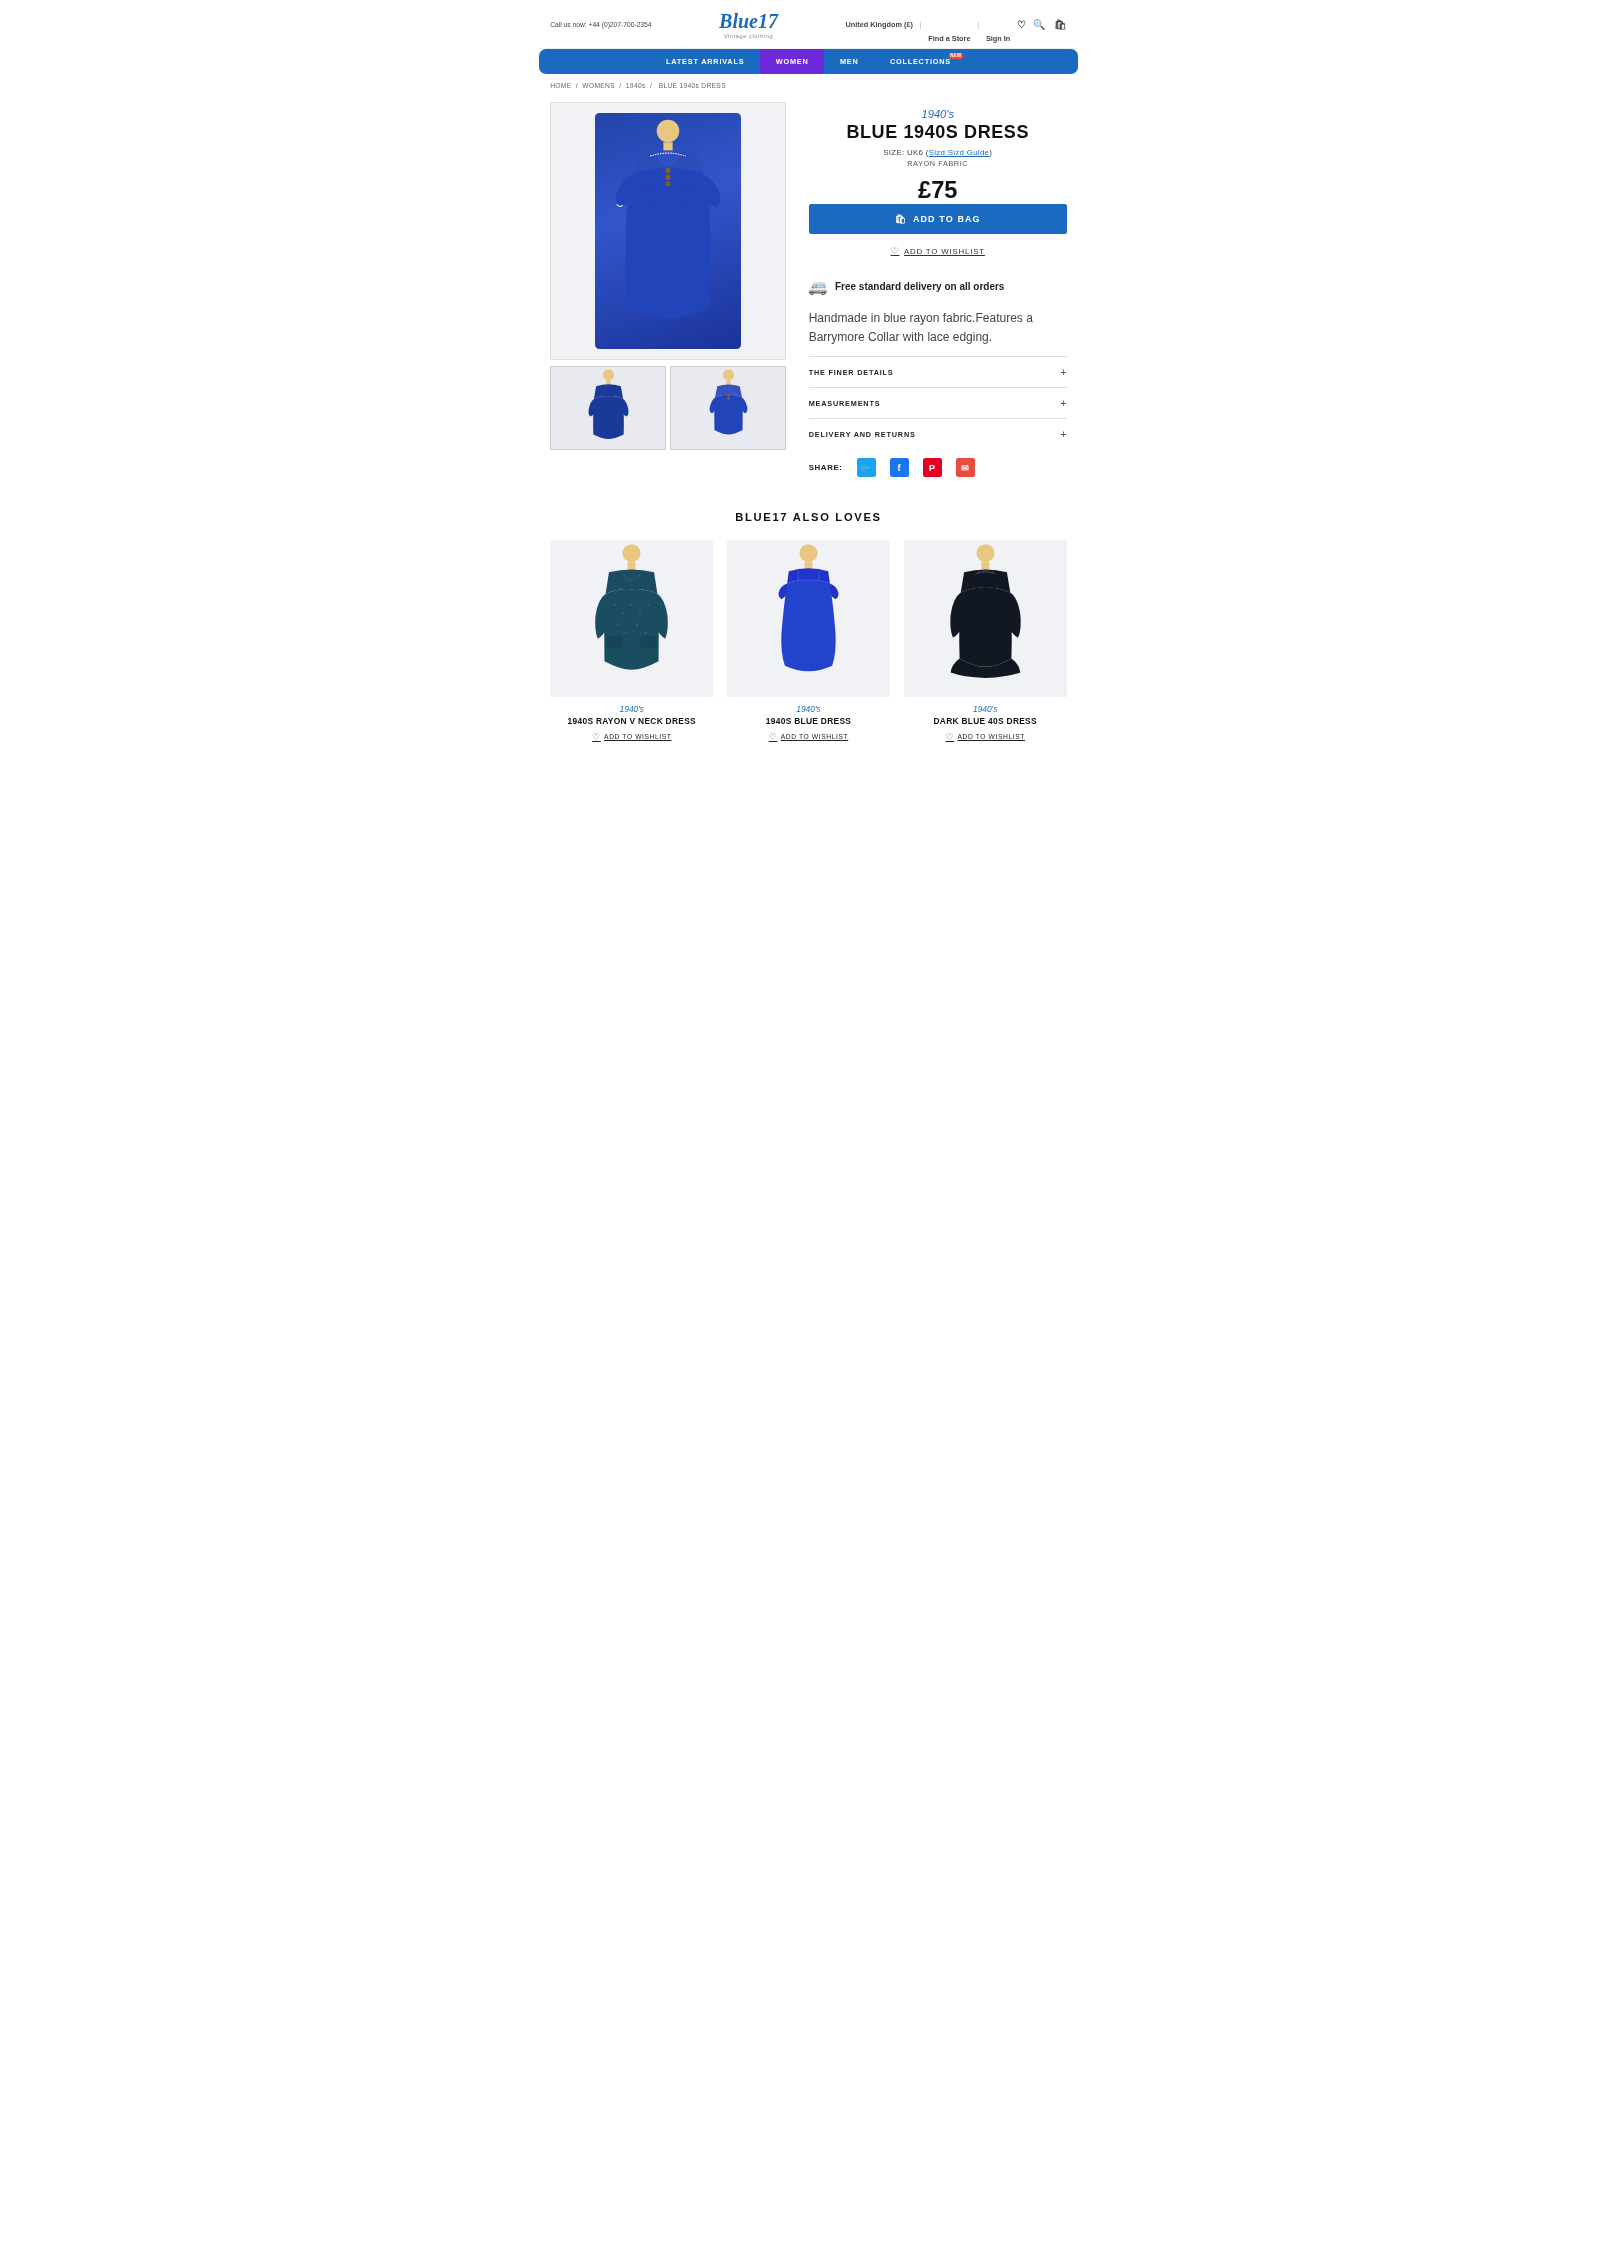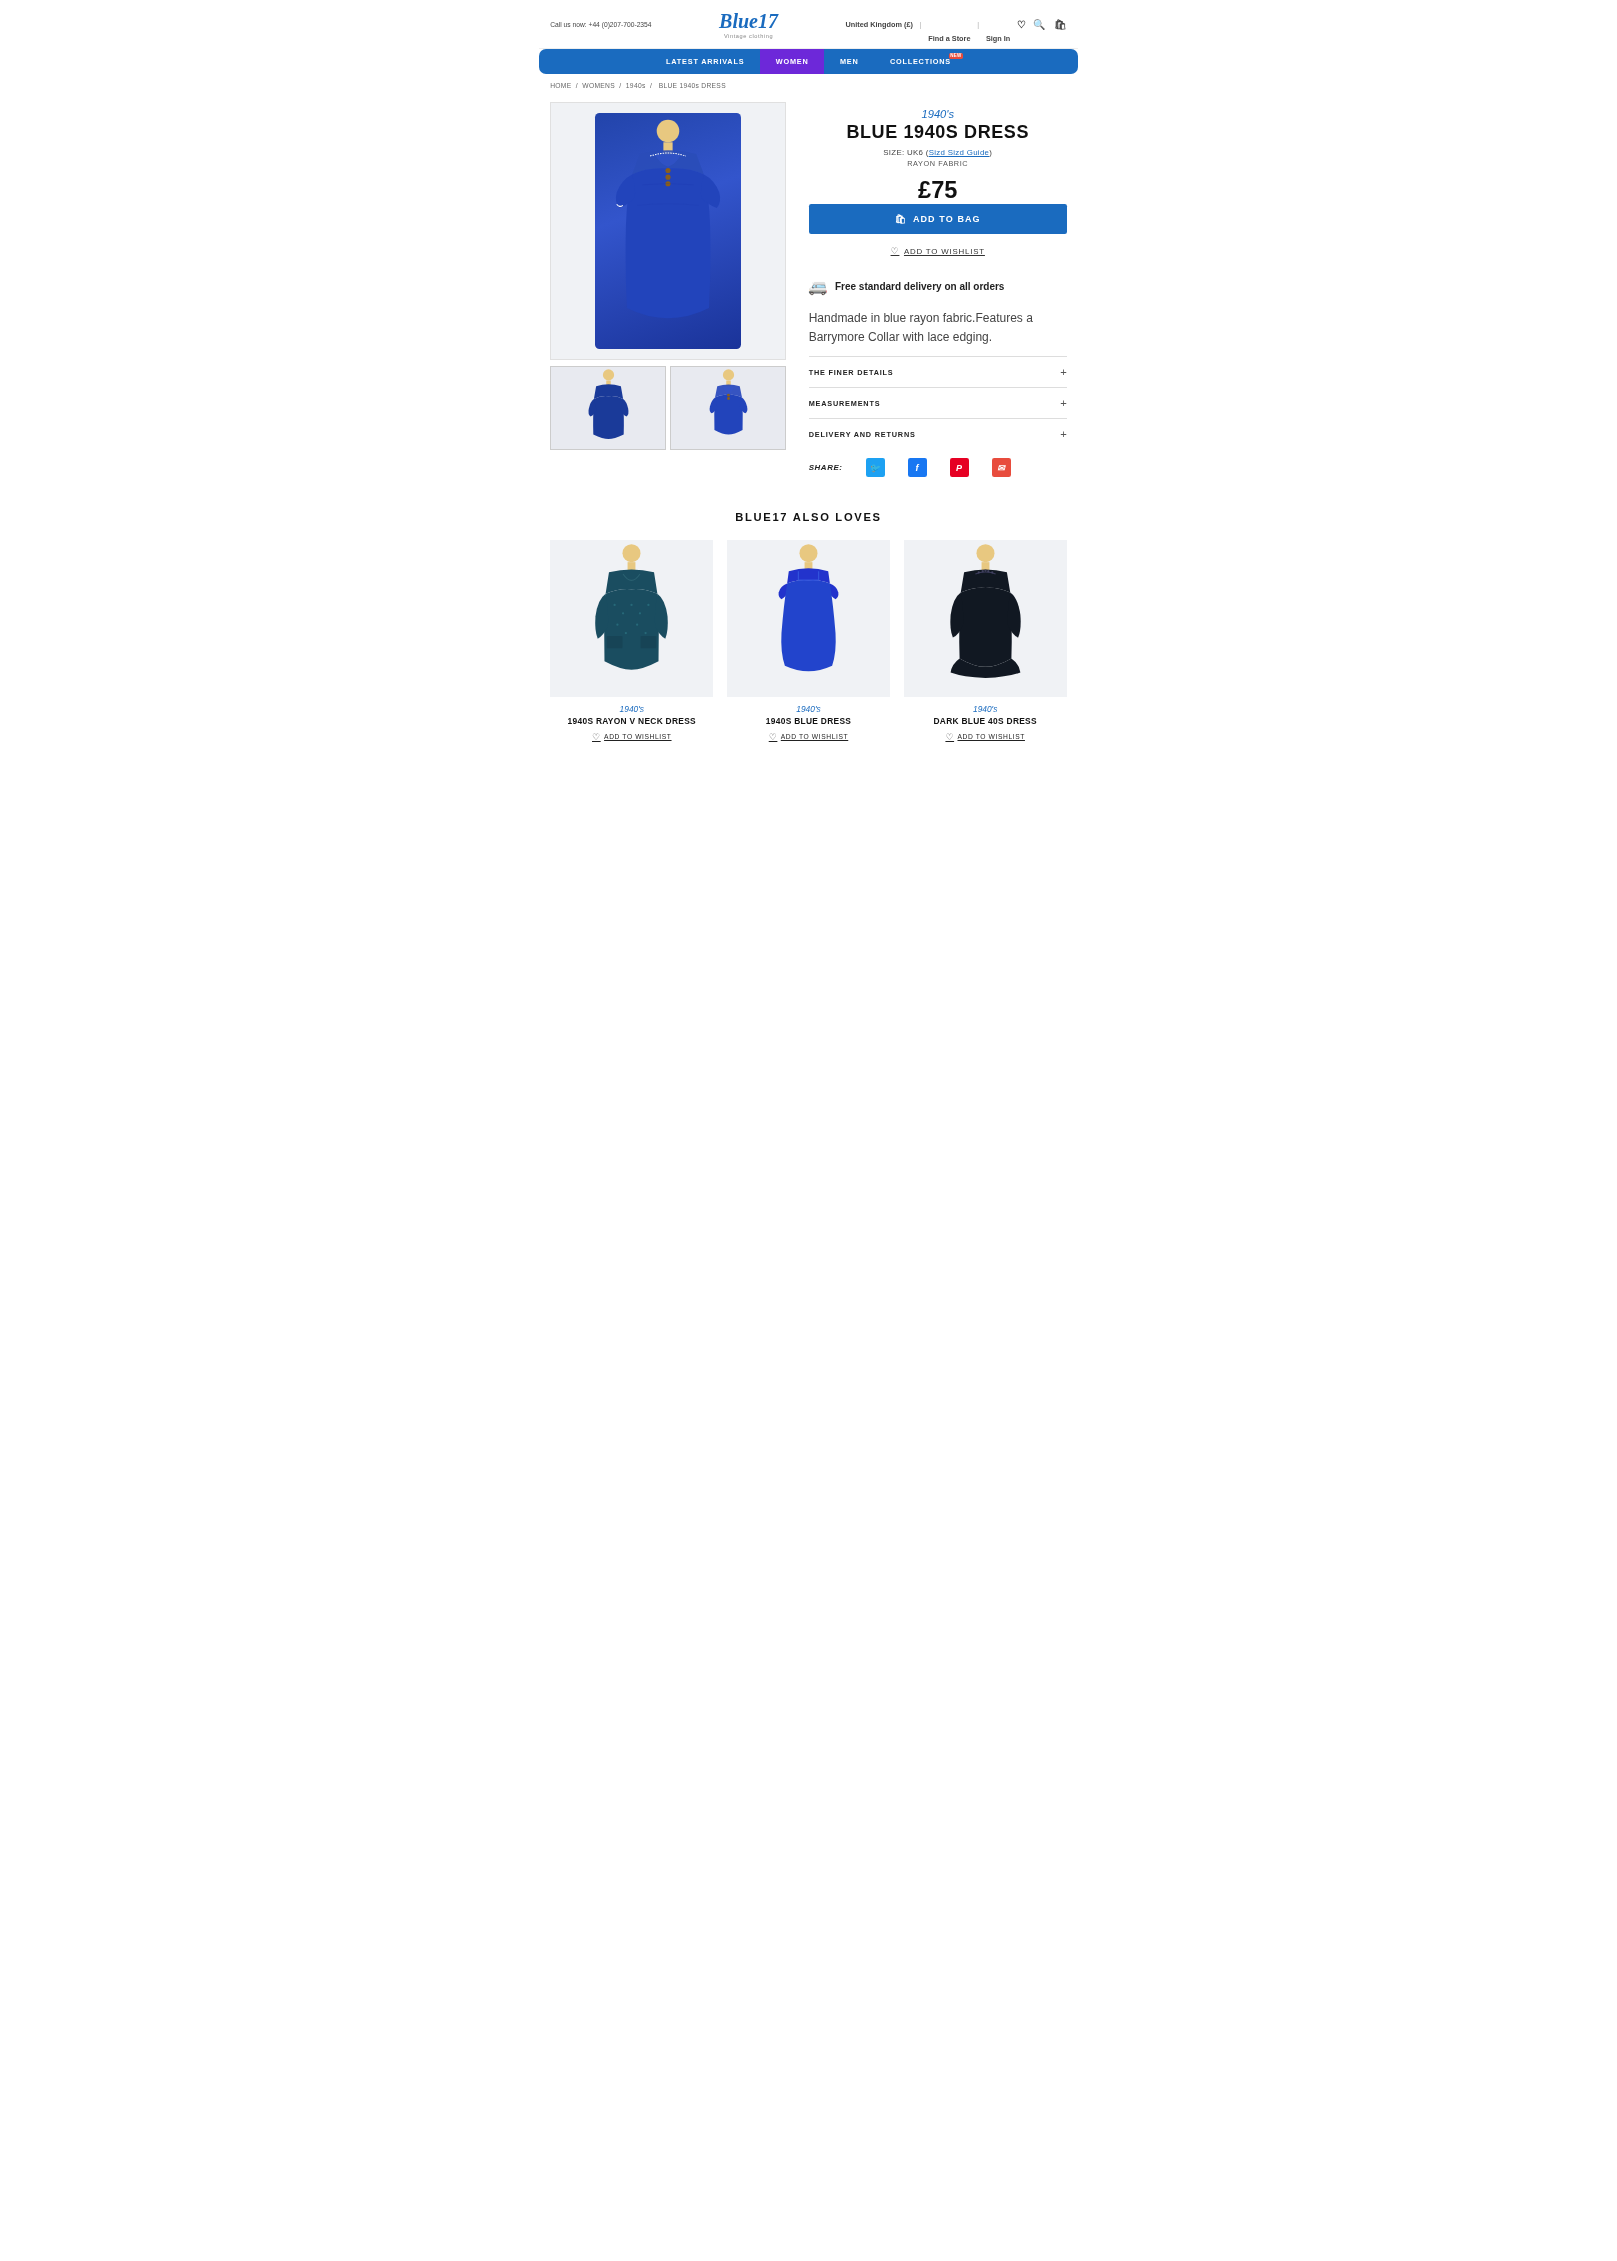--- a/index.html
+++ b/index.html
@@ -222,23 +222,22 @@
       font-size: 7.3px;
       font-weight: 700;
       letter-spacing: 0.8px;
       text-transform: uppercase;
       color: #222;
     }
     .accordion-icon { font-size: 11.2px; color: #555; }
     .share-row {
       display: flex;
       align-items: center;
-      gap: 23px;
+      gap: 14px;
       padding-top: 9px;
-      font-style: italic;
     }
     .share-label { font-size: 7.9px; font-weight: 700; letter-spacing: 0.6px; }
     .share-btn {
       width: 19px;
       height: 19px;
       border-radius: 2.2px;
       display: flex;
       align-items: center;
       justify-content: center;
       color: #fff;

